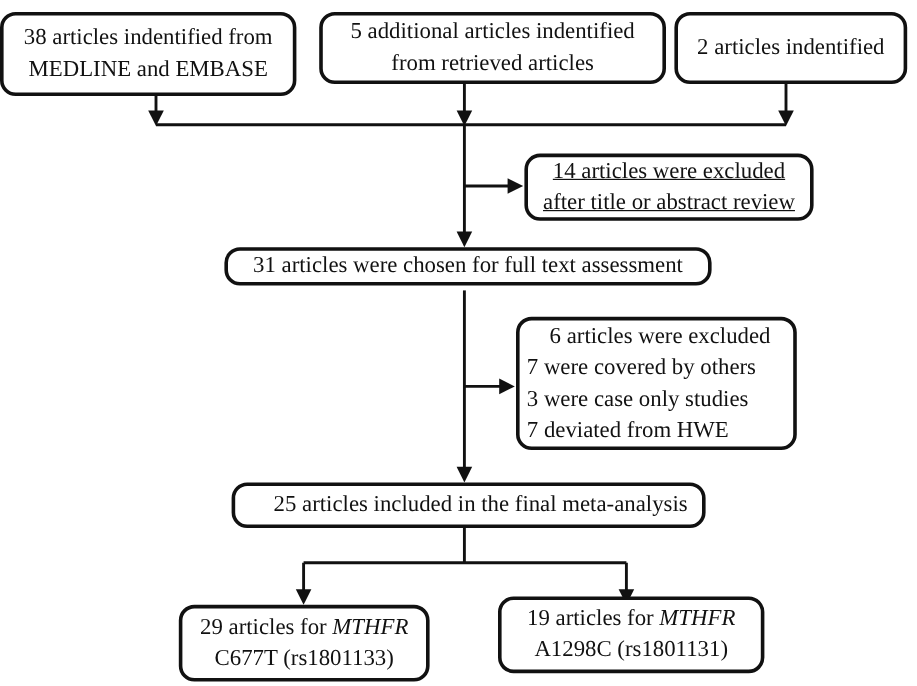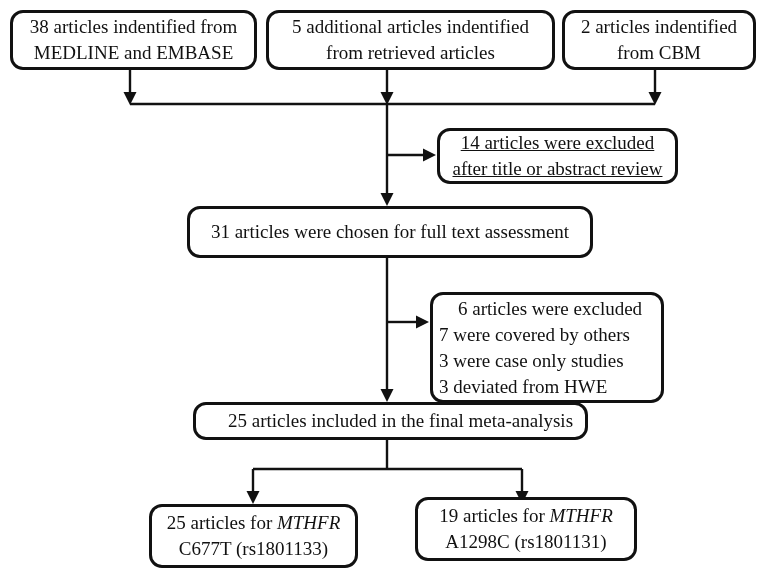--- a/index.html
+++ b/index.html
@@ -34,31 +34,30 @@
     justify-content: center;
     align-items: center;
     font-size: 19px;
     line-height: 26px;
     text-align: center;
     white-space: nowrap;
   }
   .box .line { display: block; }
   .box i { font-style: italic; }
 
-  #box-medline   { left: 10px;  top: 10px;  width: 247px; height: 60px; }
+  #box-medline   { left: 0;  top: 10px;  width: 247px; height: 70px; }
   #box-retrieved { left: 266px; top: 10px;  width: 289px; height: 60px; }
   #box-cbm       { left: 562px; top: 10px;  width: 194px; height: 60px; }
   #box-excl1     { left: 437px; top: 128px; width: 241px; height: 56px; text-decoration: underline; }
-  #box-fulltext  { left: 187px; top: 206px; width: 406px; height: 52px; }
+  #box-fulltext  { left: 187px; top: 206px; width: 406px; height: 32px; }
   #box-excl2     {
     left: 430px; top: 264px; width: 234px; height: 111px;
     align-items: flex-start;
     text-align: left;
     padding-left: 6px;
-    margin-top: 28px;
   }
   #box-excl2 .line.indent-1 { padding-left: 19px; }
   #box-final     { left: 193px; top: 402px; width: 395px; height: 38px; padding-left: 20px; }
   #box-c677t     { left: 149px; top: 504px; width: 209px; height: 64px; }
   #box-a1298c    { left: 415px; top: 497px; width: 222px; height: 64px; }
 
   .cline { stroke: #111111; stroke-width: 2.4; fill: none; }
   .ahead { fill: #111111; stroke: none; }
 </style>
 </head>
@@ -120,45 +119,44 @@
     <span class="line">MEDLINE and EMBASE</span>
   </div>
 
   <div class="box" id="box-retrieved">
     <span class="line">5 additional articles indentified</span>
     <span class="line">from retrieved articles</span>
   </div>
 
   <div class="box" id="box-cbm">
     <span class="line">2 articles indentified</span>
-    <span class="line">from CBM</span>
   </div>
 
   <div class="box" id="box-excl1">
     <span class="line">14 articles were excluded</span>
     <span class="line">after title or abstract review</span>
   </div>
 
   <div class="box" id="box-fulltext">
     <span class="line">31 articles were chosen for full text assessment</span>
   </div>
 
   <div class="box" id="box-excl2">
     <span class="line indent-1">6 articles were excluded</span>
     <span class="line">7 were covered by others</span>
     <span class="line">3 were case only studies</span>
-    <span class="line">3 deviated from HWE</span>
+    <span class="line">7 deviated from HWE</span>
   </div>
 
   <div class="box" id="box-final">
     <span class="line">25 articles included in the final meta-analysis</span>
   </div>
 
   <div class="box" id="box-c677t">
-    <span class="line"><span>25 articles for </span><i>MTHFR</i></span>
+    <span class="line"><span>29 articles for </span><i>MTHFR</i></span>
     <span class="line">C677T (rs1801133)</span>
   </div>
 
   <div class="box" id="box-a1298c">
     <span class="line"><span>19 articles for </span><i>MTHFR</i></span>
     <span class="line">A1298C (rs1801131)</span>
   </div>
 
 </div>
 

